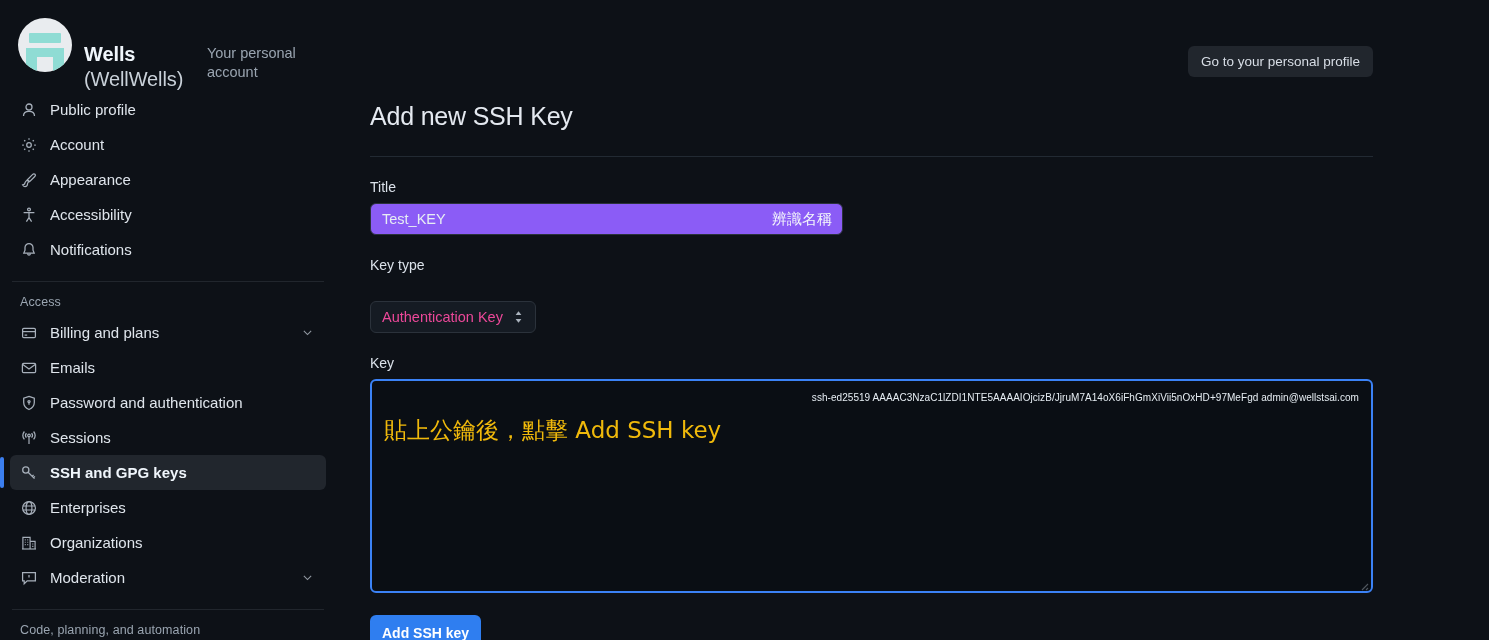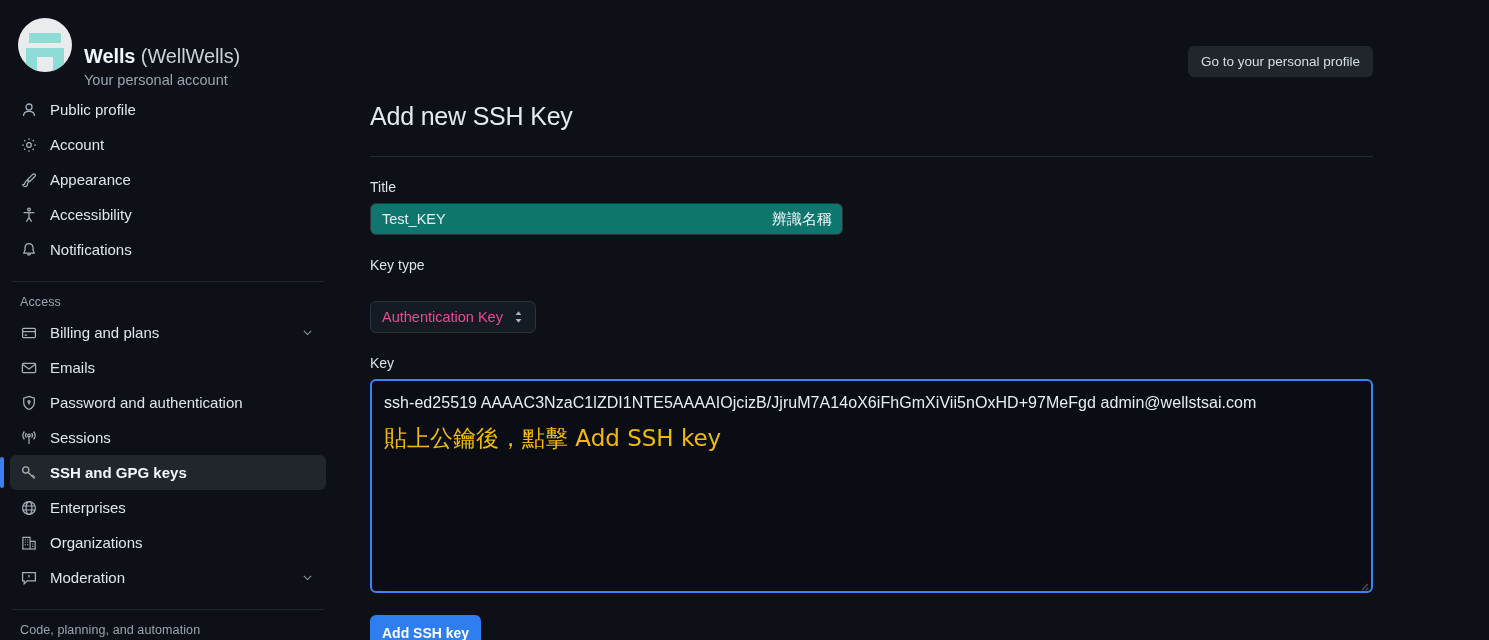--- a/index.html
+++ b/index.html
@@ -54,21 +54,21 @@
     left: 8px; top: 30px;
     width: 11px; height: 24px;
     background: #8fdcd4;
   }
   .avatar .leg-stem-r {
     position: absolute;
     left: 35px; top: 30px;
     width: 11px; height: 24px;
     background: #8fdcd4;
   }
-  .acct-text { display: flex; flex-direction: column; justify-content: space-between; margin-top: 44px; }
+  .acct-text { display: flex; flex-direction: row; justify-content: space-between; margin-top: 44px; }
   .acct-name {
     font-size: 20px;
     color: #e6edf3;
     line-height: 1.25;
     letter-spacing: -0.1px;
   }
   .acct-name b { font-weight: 700; color: #f0f6fc; }
   .acct-name span.paren { font-weight: 400; color: #c9d1d9; }
   .acct-sub {
     font-size: 14.5px;
@@ -168,21 +168,21 @@
   }
   .field-label {
     font-size: 14px;
     color: #dbe2ea;
     margin-top: 22px;
     margin-bottom: 8px;
   }
   .title-input-wrap {
     width: 473px;
     height: 32px;
-    background: #0f766e;
+    background: #8b5cf6;
     border: 1px solid #2b323b;
     border-radius: 6px;
     display: flex;
     align-items: center;
     padding: 0 10px 0 11px;
     position: relative;
   }
   .title-input-wrap .val {
     font-size: 14.5px;
     color: #e6edf3;
@@ -218,25 +218,26 @@
     width: 1003px;
     height: 214px;
     background: #0a0e14;
     border: 2px solid #3b82f6;
     border-radius: 6px;
     padding: 10px 12px;
     position: relative;
     overflow: hidden;
   }
   .key-line {
-    font-size: 16px;
+    font-size: 10px;
     color: #e6edf3;
     line-height: 1.45;
     white-space: nowrap;
     letter-spacing: 0.05px;
+    text-align: right;
   }
   .key-annot {
     font-size: 23px;
     color: #f0b90b;
     margin-top: 9px;
     white-space: nowrap;
     font-family: "DejaVu Sans", "Liberation Sans", sans-serif;
   }
   .resize-grip {
     position: absolute;

